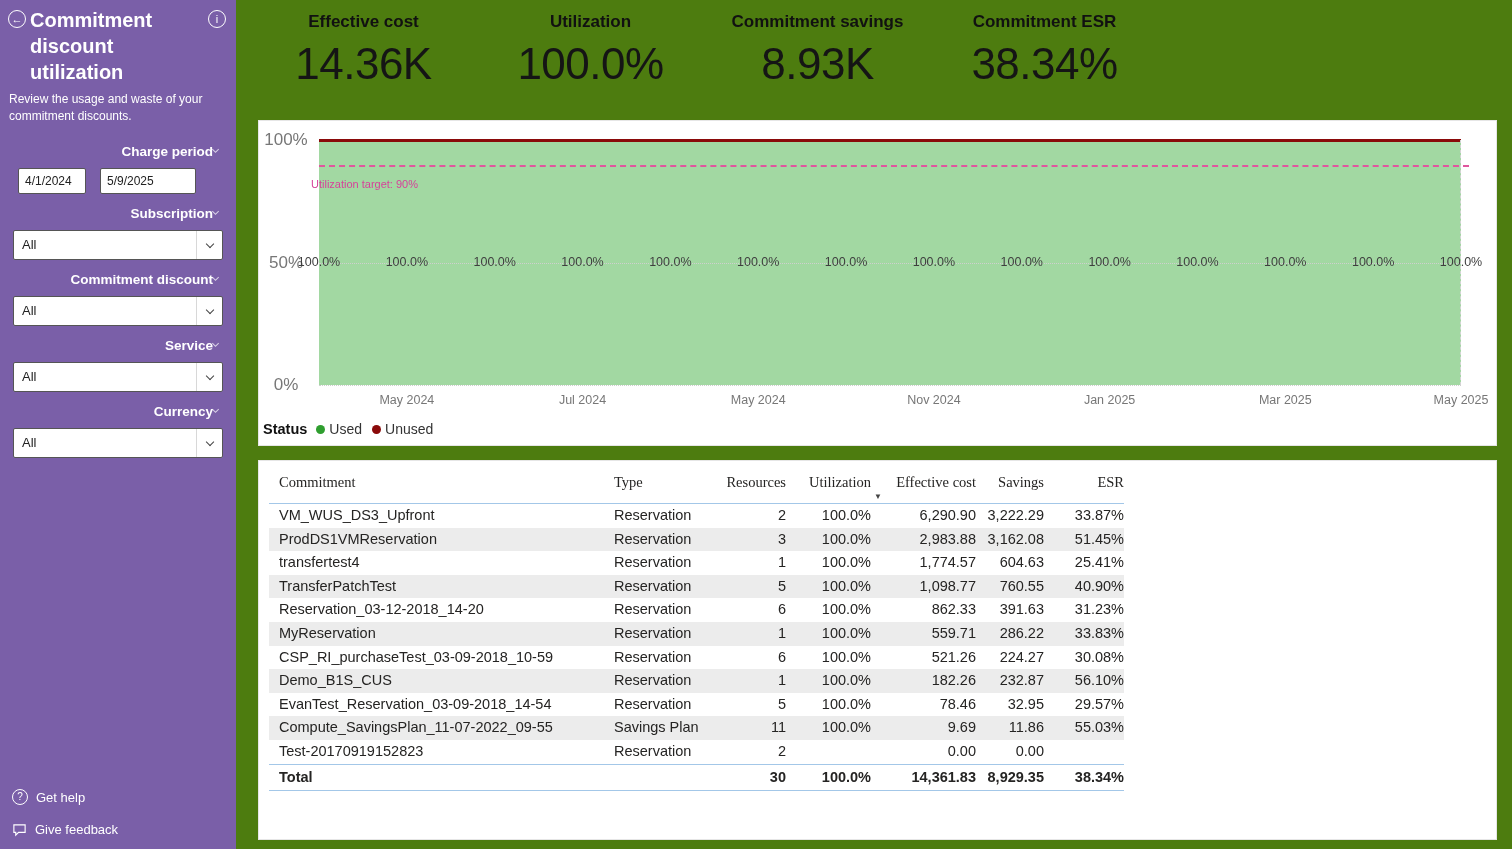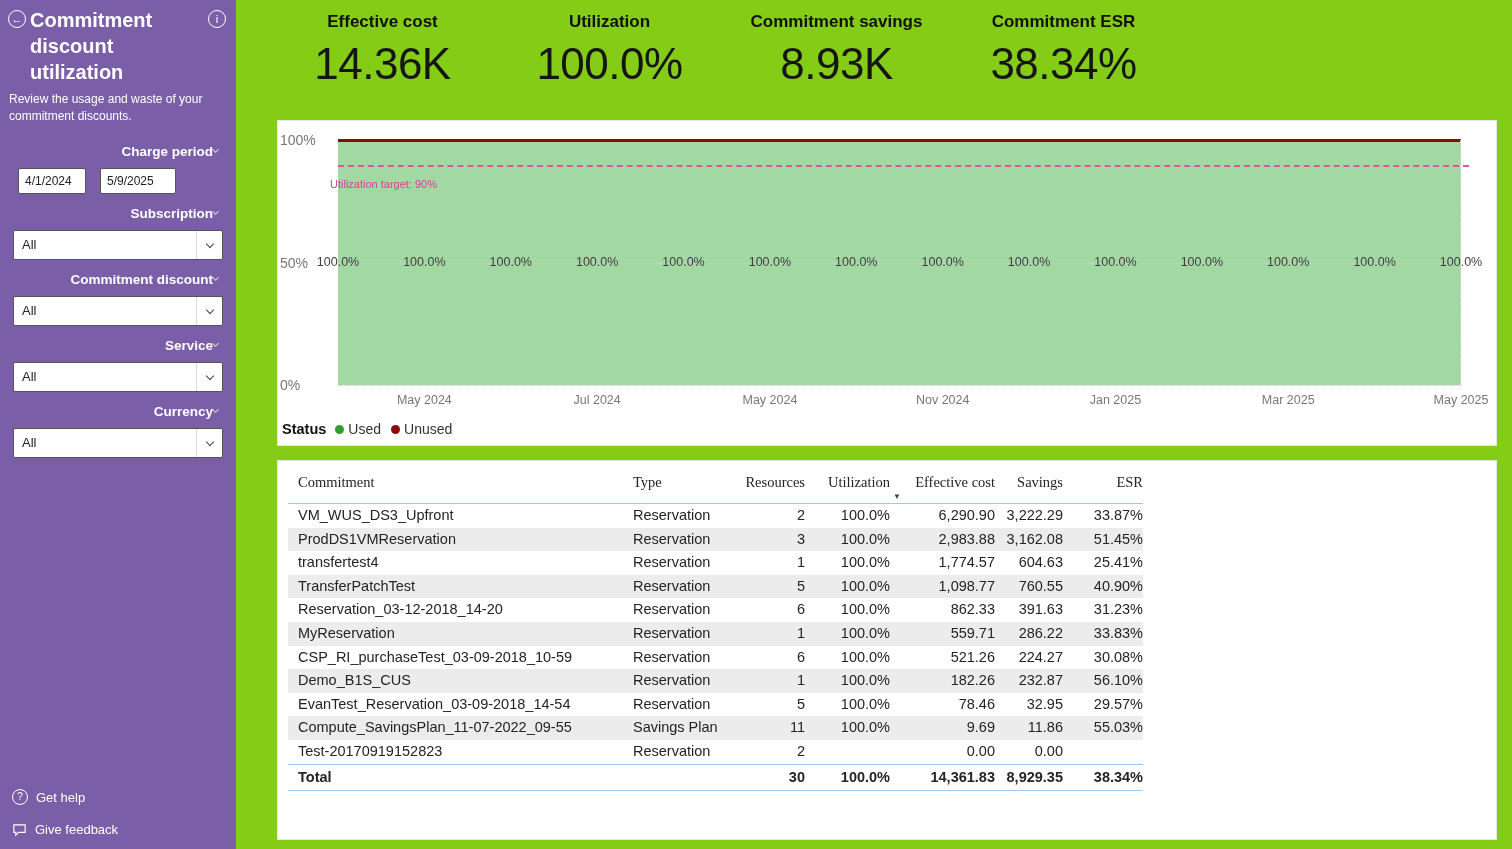--- a/index.html
+++ b/index.html
@@ -20,50 +20,50 @@
   .filters { padding:14px 0 0 0; flex:1; }
   .filter-section { margin-bottom:12px; }
   .filter-head { display:flex; align-items:center; justify-content:flex-end; padding:0 18px 0 16px; margin-bottom:9px; }
   .filter-label { font-size:13.5px; font-weight:bold; }
   .chev { display:inline-block; width:6px; height:6px; border-right:1.5px solid currentColor;
     border-bottom:1.5px solid currentColor; transform:rotate(45deg); }
   .sec-chev { color:rgba(255,255,255,.7); width:5px; height:5px; margin-top:-3px; }
   .date-row { display:flex; gap:14px; padding-left:18px; }
   .date-input { width:68px; height:26px; border:1px solid #555; border-radius:2px; background:#fff;
     color:#222; font-size:12px; padding:0 6px; font-family:inherit; }
-  .date-input.end { width:76px; }
+  .date-input.end { width:96px; }
   .dropdown { margin:0 13px; height:30px; background:#fff; border:1px solid #555; border-radius:2px;
     display:flex; align-items:center; justify-content:space-between; cursor:pointer; }
   .dd-value { font-size:13px; color:#222; padding-left:8px; }
   .dd-chev-wrap { width:26px; height:100%; display:flex; align-items:center; justify-content:center;
     border-left:1px solid #d8d8d8; color:#444; }
   .dd-chev-wrap .chev { margin-top:-2px; }
   .sb-footer { padding:0 0 12px 12px; display:flex; flex-direction:column; gap:17px; }
   .footer-link { display:flex; align-items:center; gap:8px; font-size:13px; cursor:pointer; }
   .footer-link .circle-icon { width:16px; height:16px; font-size:10px; }
 
   
-  .main { flex:1; background:#84cc16;padding-left:19px; }
+  .main { flex:1; background:#4d7c0f; }
   .kpi-row { display:flex; padding:10px 0 0 14px; height:114px; }
   .kpi { width:227px; text-align:center; }
   .kpi-label { font-size:17px; font-weight:600; color:#111; margin-top:2px; }
   .kpi-value { font-size:44px; font-weight:400; color:#151515; margin-top:7px; letter-spacing:-0.5px; }
 
   .card { margin:0 15px 0 22px; border:1px solid #e6e6e6; background:#fff; }
   .chart-card { height:326px; margin-top:6px; }
   .plot-outer { position:relative; height:292px; }
   .plot { position:absolute; left:60px; right:35px; top:19px; height:245px; }
   .area { position:absolute; left:0; right:0; bottom:0; top:0; }
   .red-line { position:absolute; left:0; right:0; top:-1px; height:3px; }
   .grid { position:absolute; left:0; right:0; border-top:1px dotted #cfcfcf; }
   .g50 { top:50%; } .g0 { top:100%; }
   .right-edge { position:absolute; right:0; top:0; bottom:0; border-left:1px dashed #d4d4d4; }
   .target-line { position:absolute; left:0; width:calc(100% + 8px); top:10%; border-top:2px dashed #e0569e; }
   .target-label { position:absolute; left:-8px; top:calc(10% + 13px); font-size:11px; white-space:nowrap; }
-  .ytick { position:absolute; left:-58px; width:50px; text-align:left; font-size:14px; color:#777;
+  .ytick { position:absolute; left:-58px; width:50px; text-align:center; font-size:17px; color:#777;
     transform:translateY(-50%); }
   .xtick { position:absolute; top:calc(100% + 8px); transform:translateX(-50%); font-size:12.5px;
     color:#777; white-space:nowrap; }
   .dlabel { position:absolute; top:calc(50% - 8px); transform:translateX(-50%); font-size:12.5px;
     color:#3f3f3f; white-space:nowrap; }
   .legend { display:flex; align-items:center; gap:7px; padding:8px 0 0 4px; font-size:14px; color:#333; }
   .legend-title { font-weight:bold; font-size:14.5px; color:#111; margin-right:2px; }
   .legend-item { display:flex; align-items:center; gap:4px; cursor:pointer; }
   .legend-dot { width:9px; height:9px; border-radius:50%; display:inline-block; }
 

